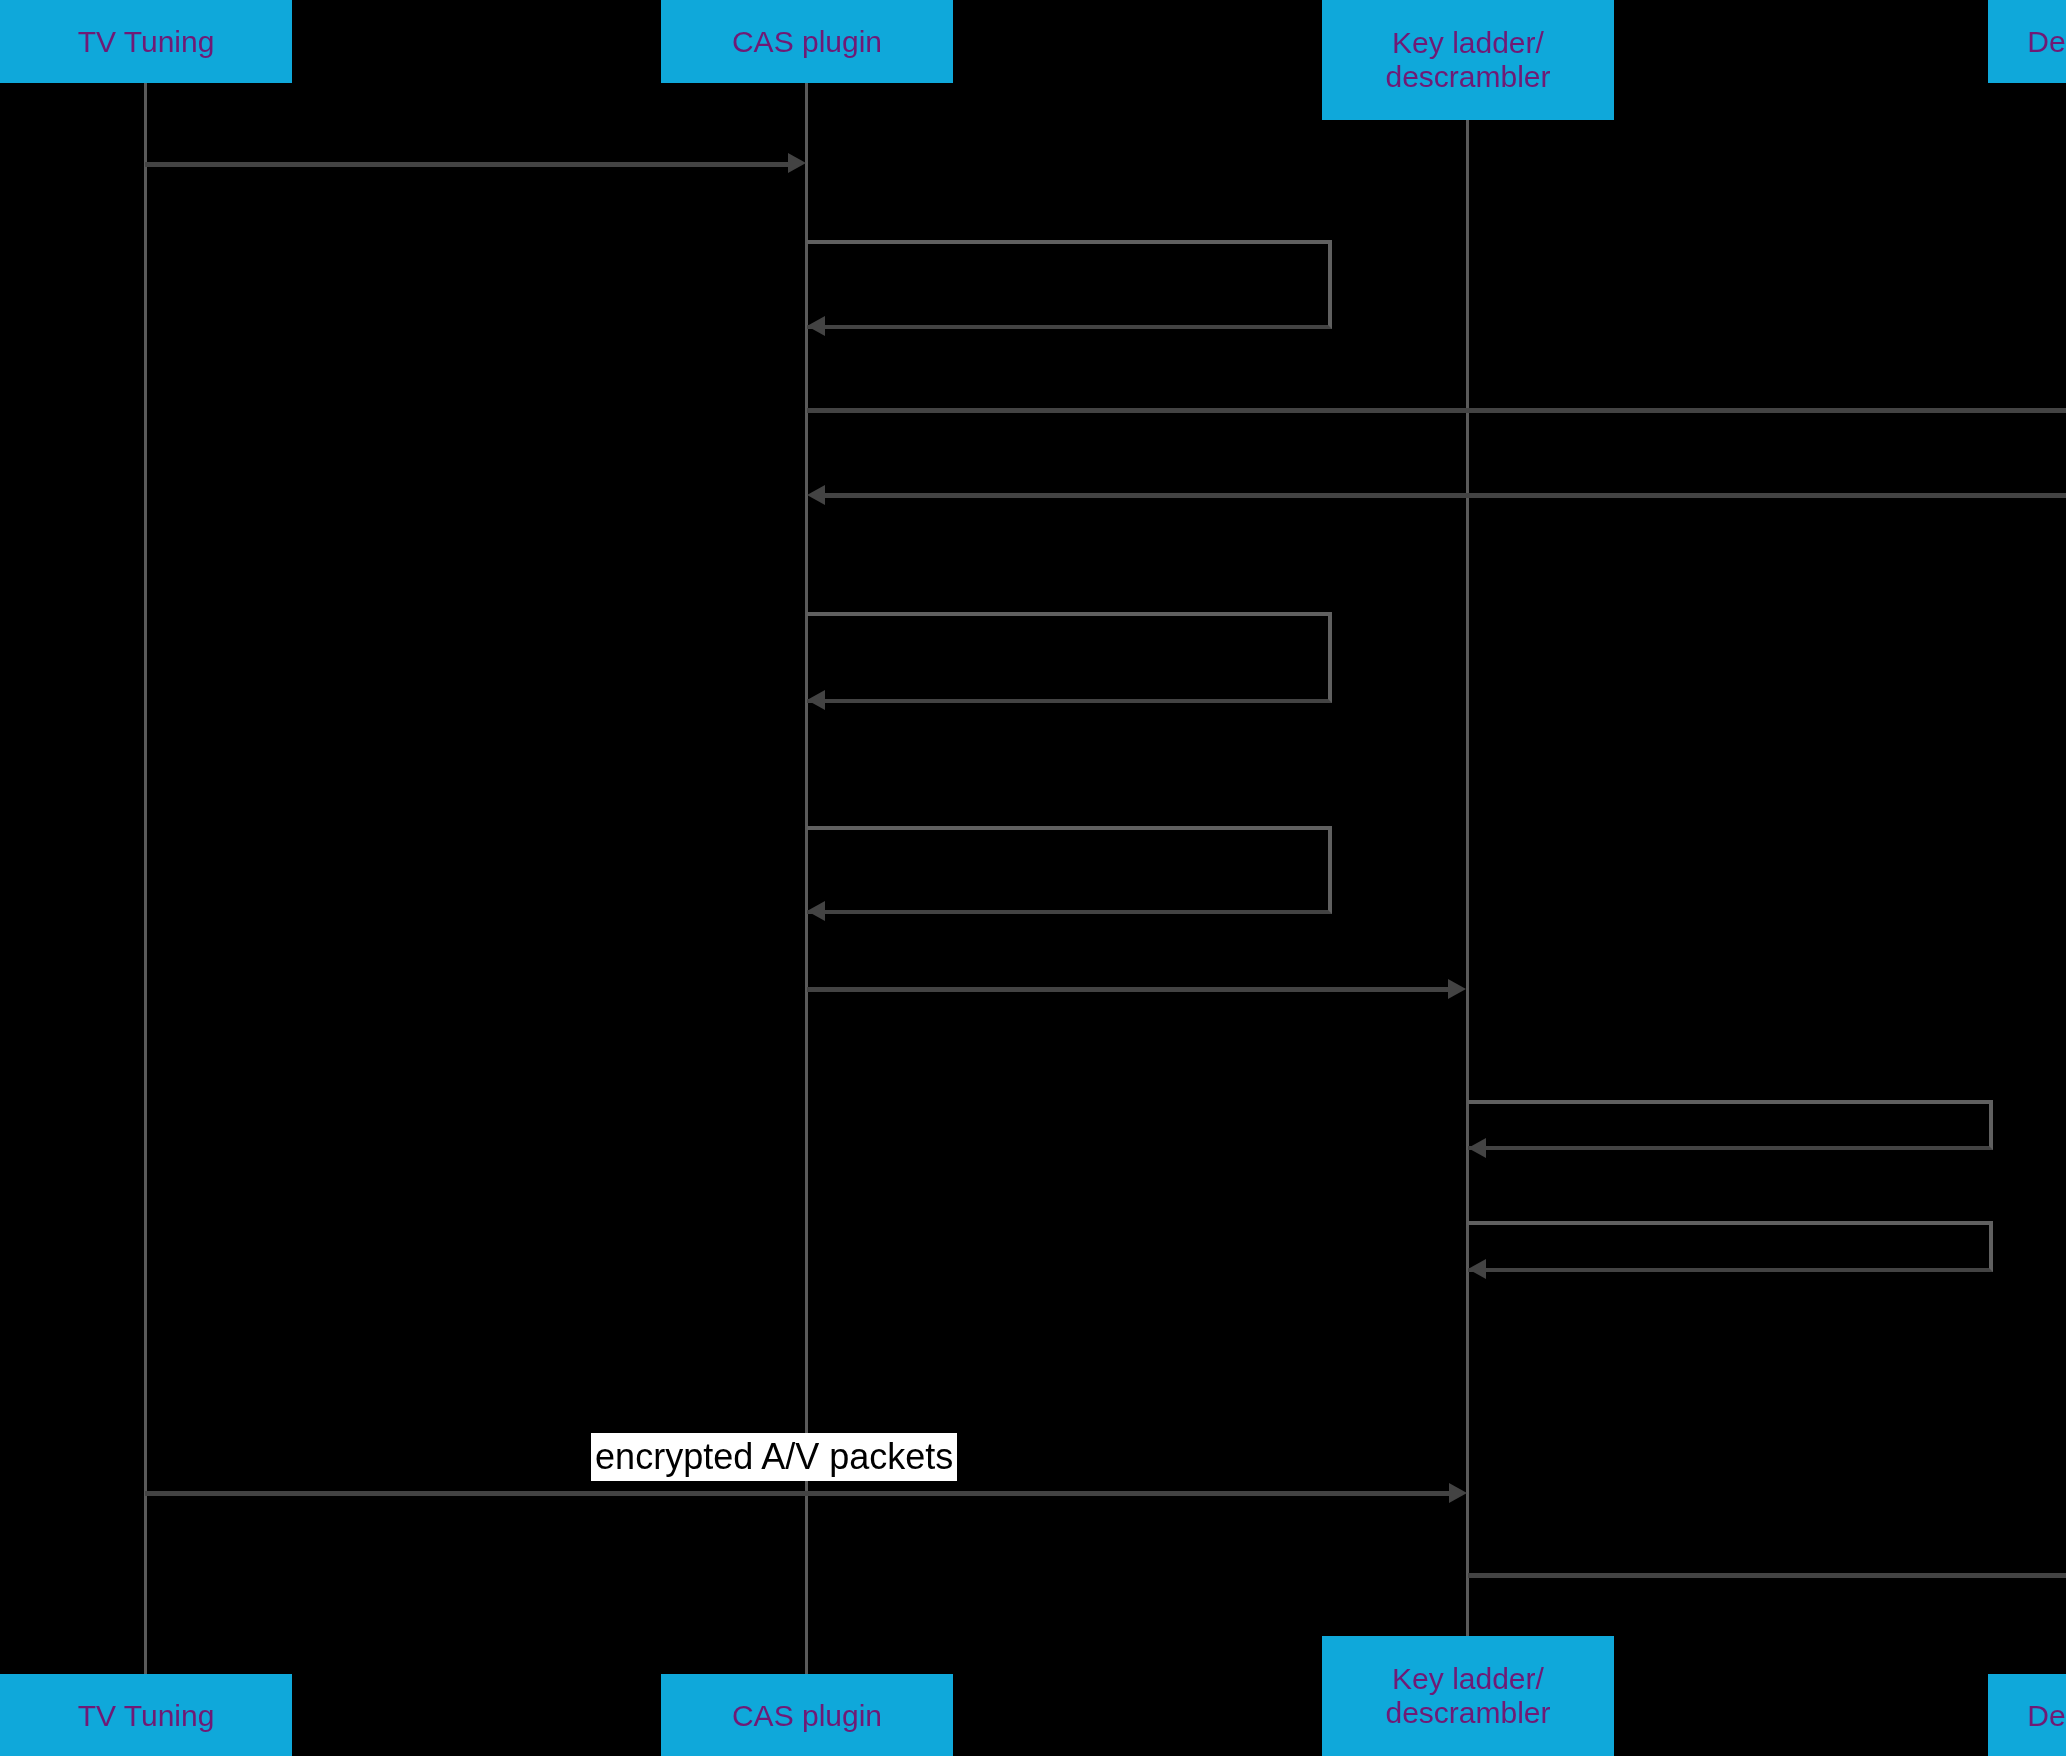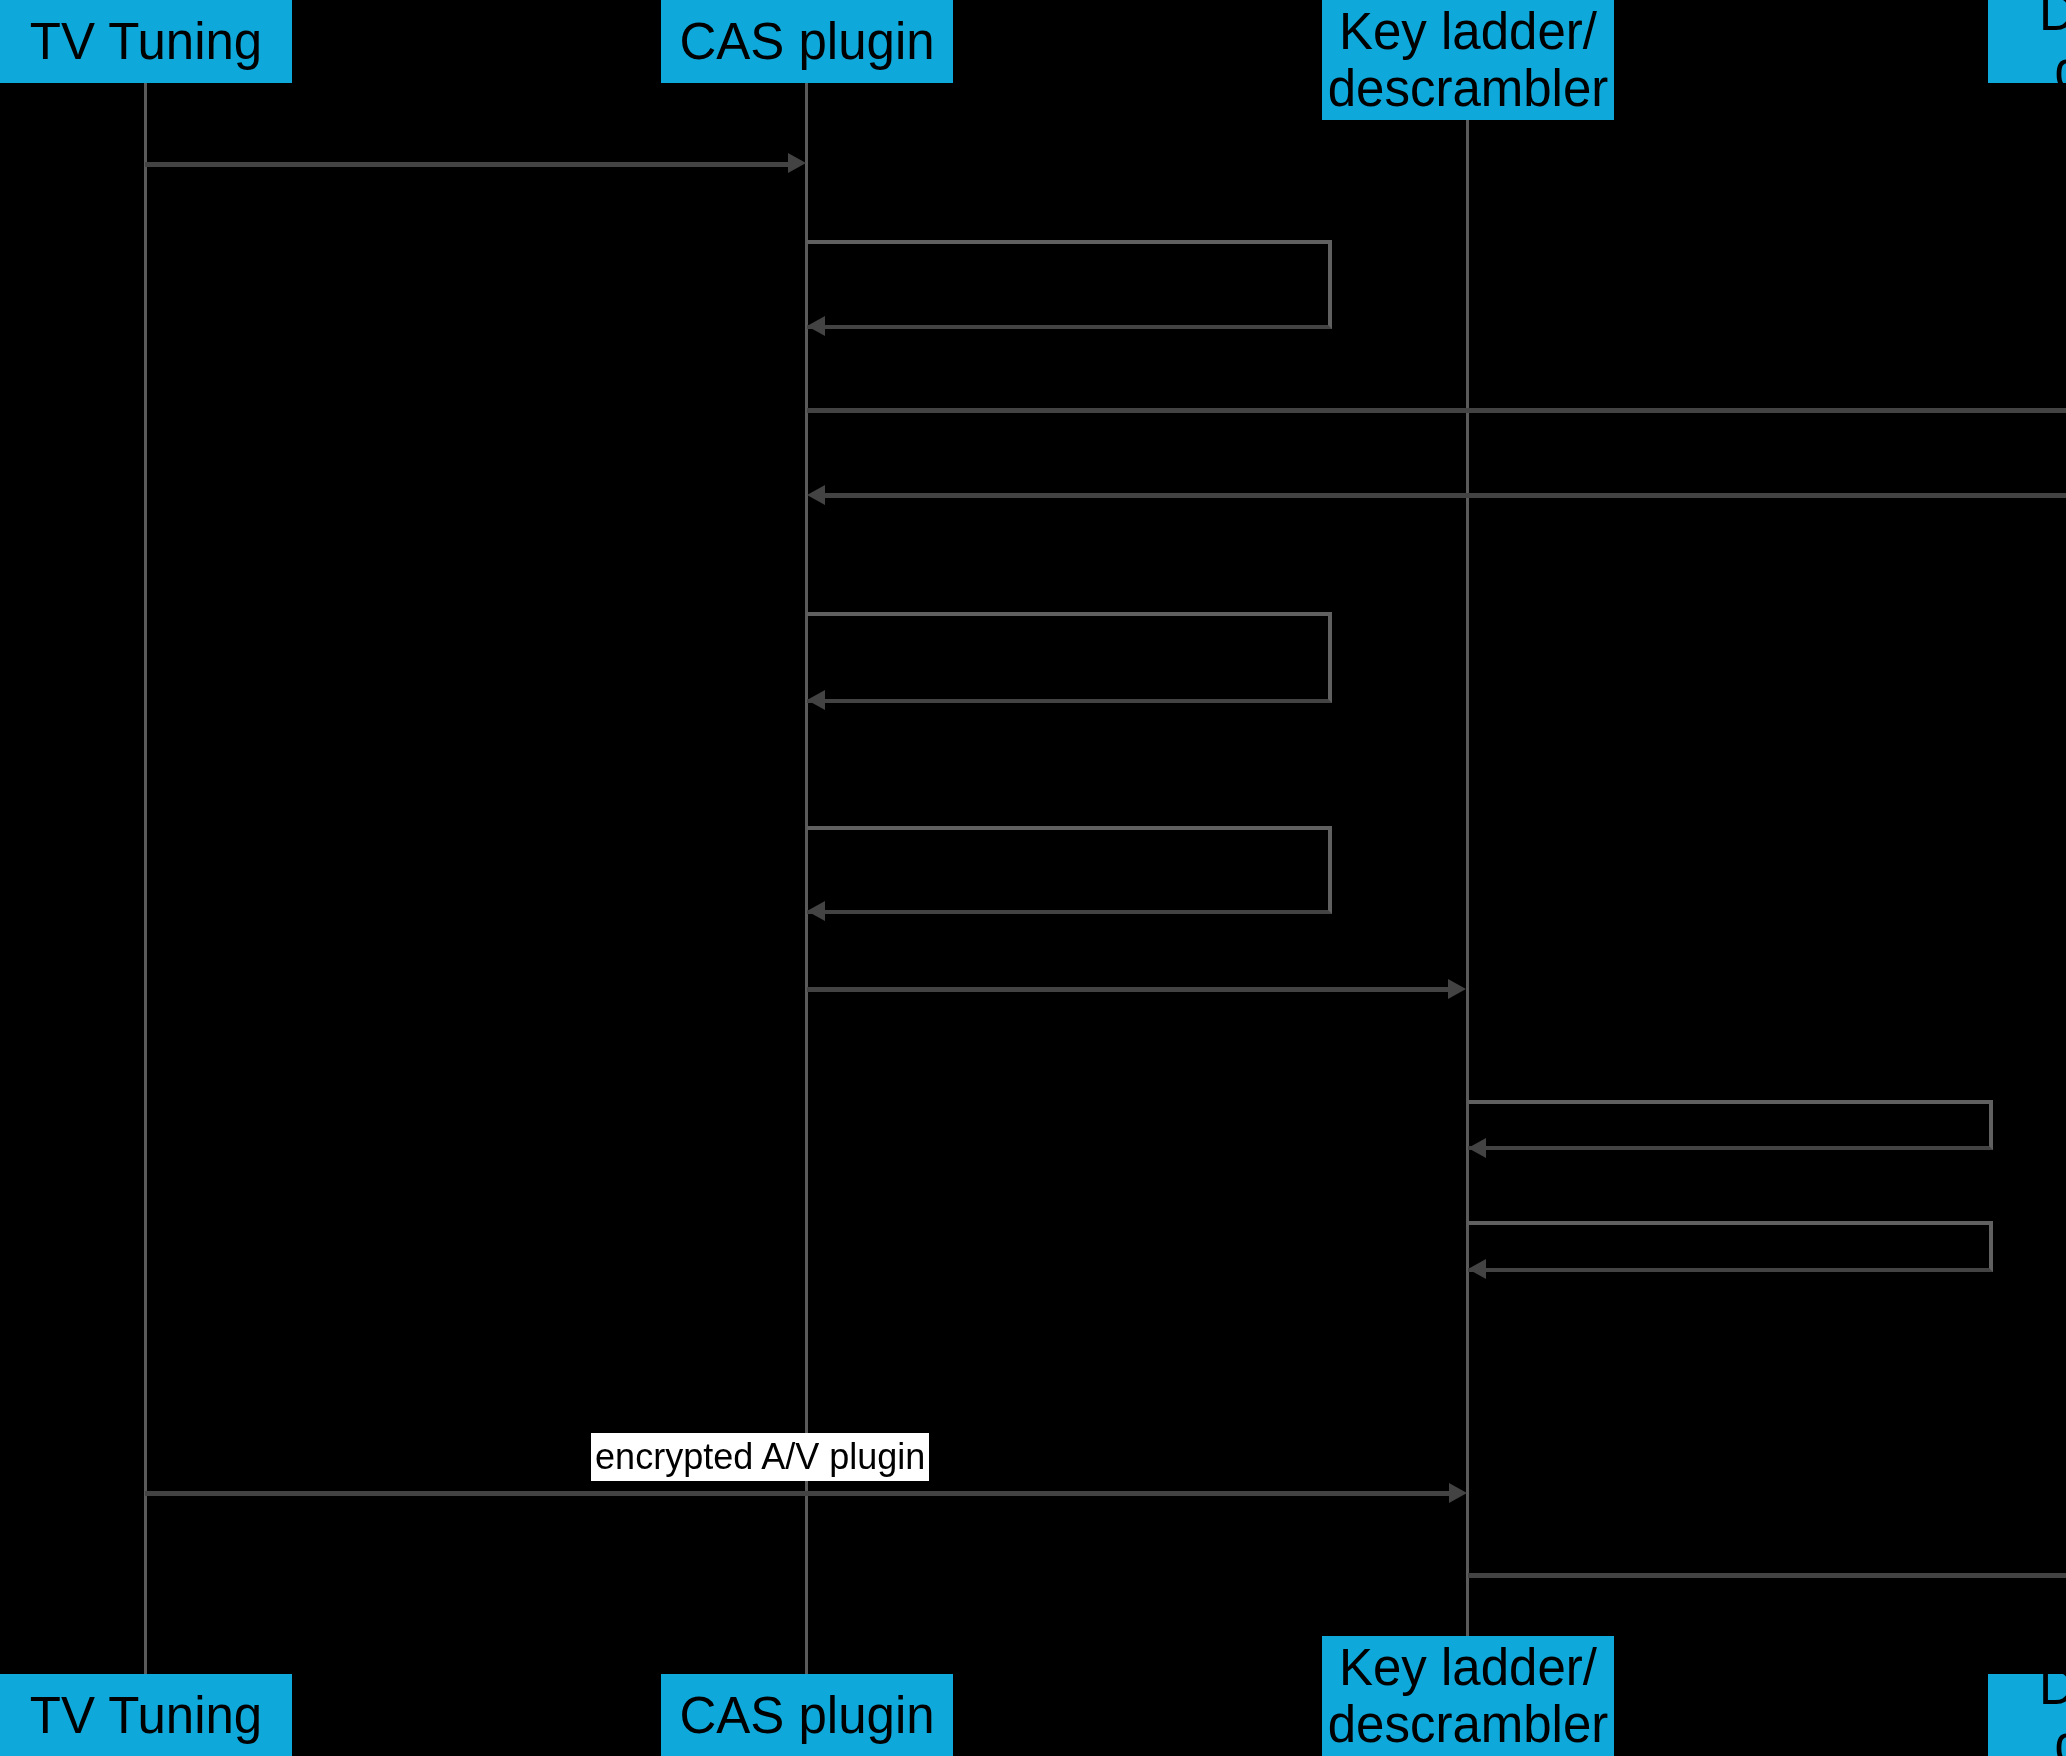--- a/index.html
+++ b/index.html
@@ -14,26 +14,26 @@
     position: relative;
     width: 2662px;
     height: 1756px;
     background: #000000;
     overflow: hidden;
   }
   
   .participant-box {
     position: absolute;
     background: #0FA8DA;
-    color: #000000;
+    color: #701a75;
     display: flex;
     align-items: center;
     justify-content: center;
     text-align: center;
-    font-size: 51px;
+    font-size: 30px;
     line-height: 1.12;
     font-weight: 400;
     letter-spacing: 0px;
     box-sizing: border-box;
     padding: 1.7px 4.1px;
     white-space: pre-line;
   }
   
   .lifeline {
     position: absolute;
@@ -164,21 +164,21 @@
 
   <div class="msg-selfloop">
     <div class="selfloop" style="left:1468px; top:1221px; width:525px; height:51px;"></div>
     <div class="arrow-head left" style="left:1468px; top:1259px;"></div>
     <div class="msg-label hidden-label" style="left:1496px; top:1176px;"></div>
   </div>
 
   <div class="msg-arrow">
     <div class="msg-line" style="left:145px; top:1491px; width:1306px;"></div>
     <div class="arrow-head right" style="left:1449px; top:1483px;"></div>
-    <div class="msg-label" style="left:591px; top:1433px;">encrypted A/V plugin</div>
+    <div class="msg-label" style="left:591px; top:1433px;">encrypted A/V packets</div>
   </div>
 
   <div class="msg-arrow">
     <div class="msg-line" style="left:1468px; top:1573px; width:649px;"></div>
 
     <div class="msg-label hidden-label" style="left:1612px; top:1529px;"></div>
   </div>
 
 </div>
 

